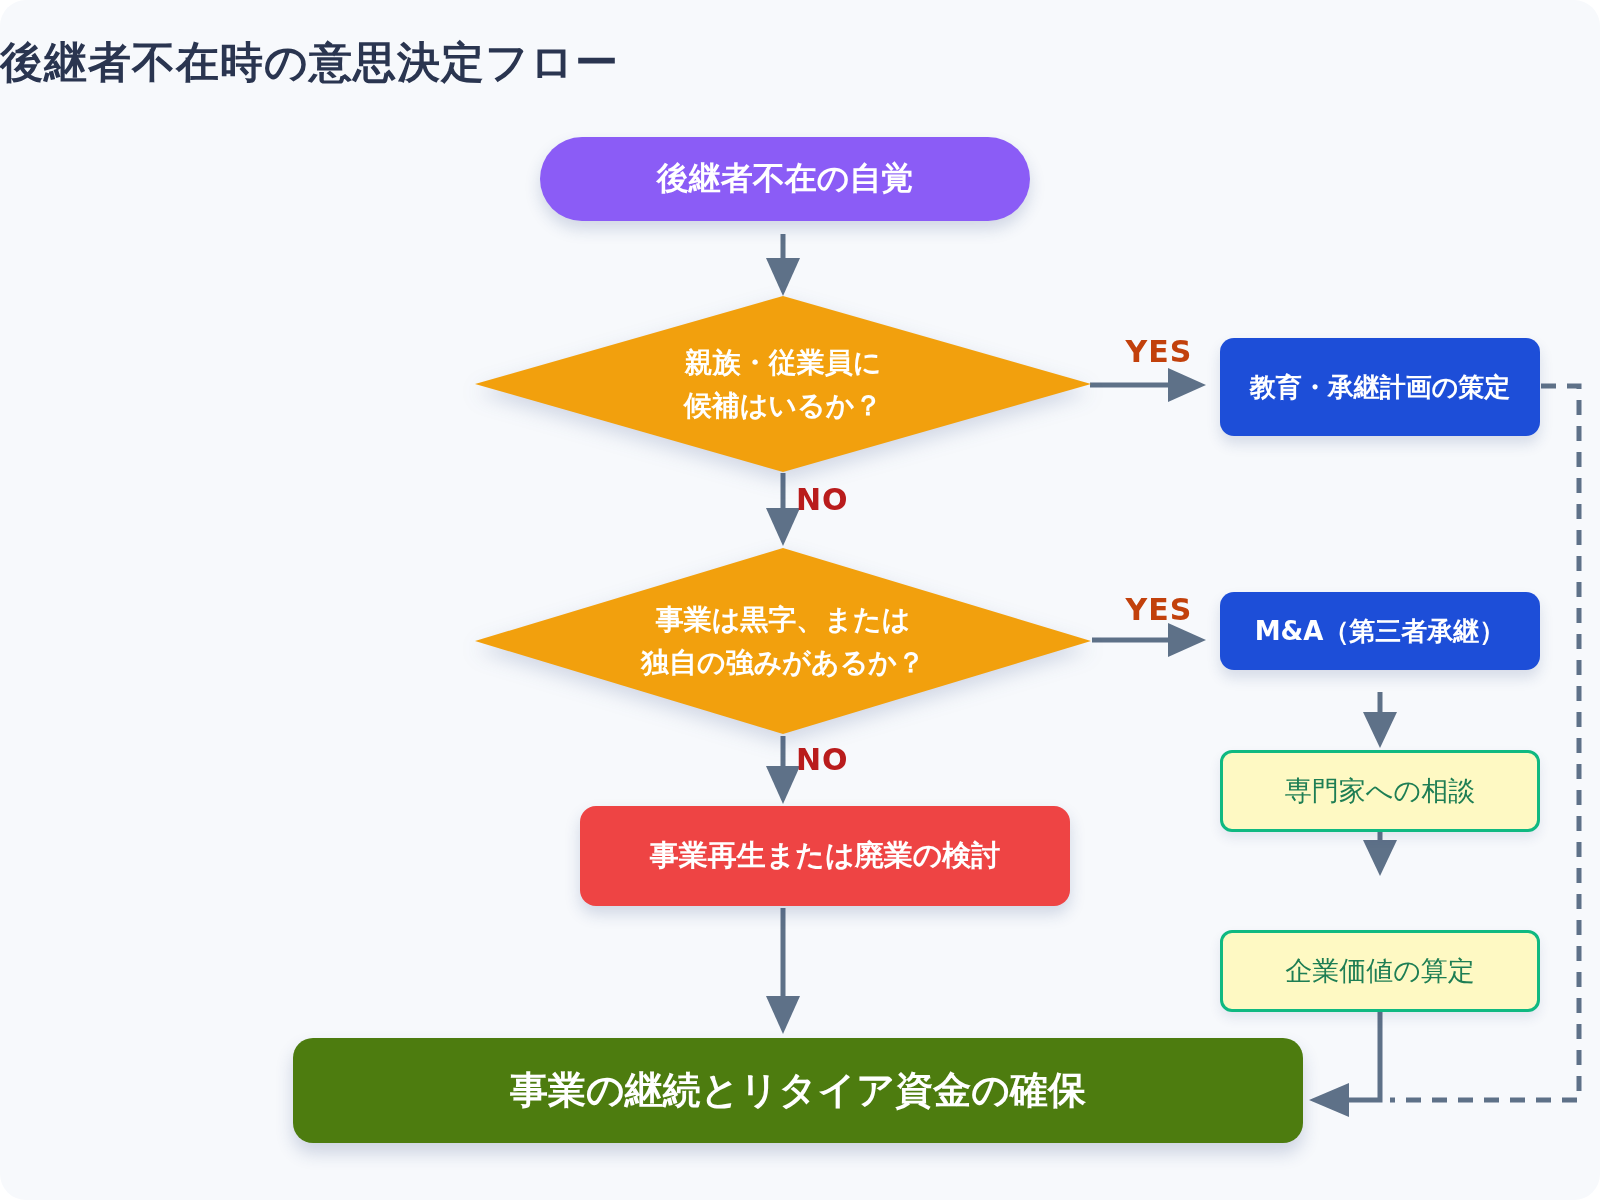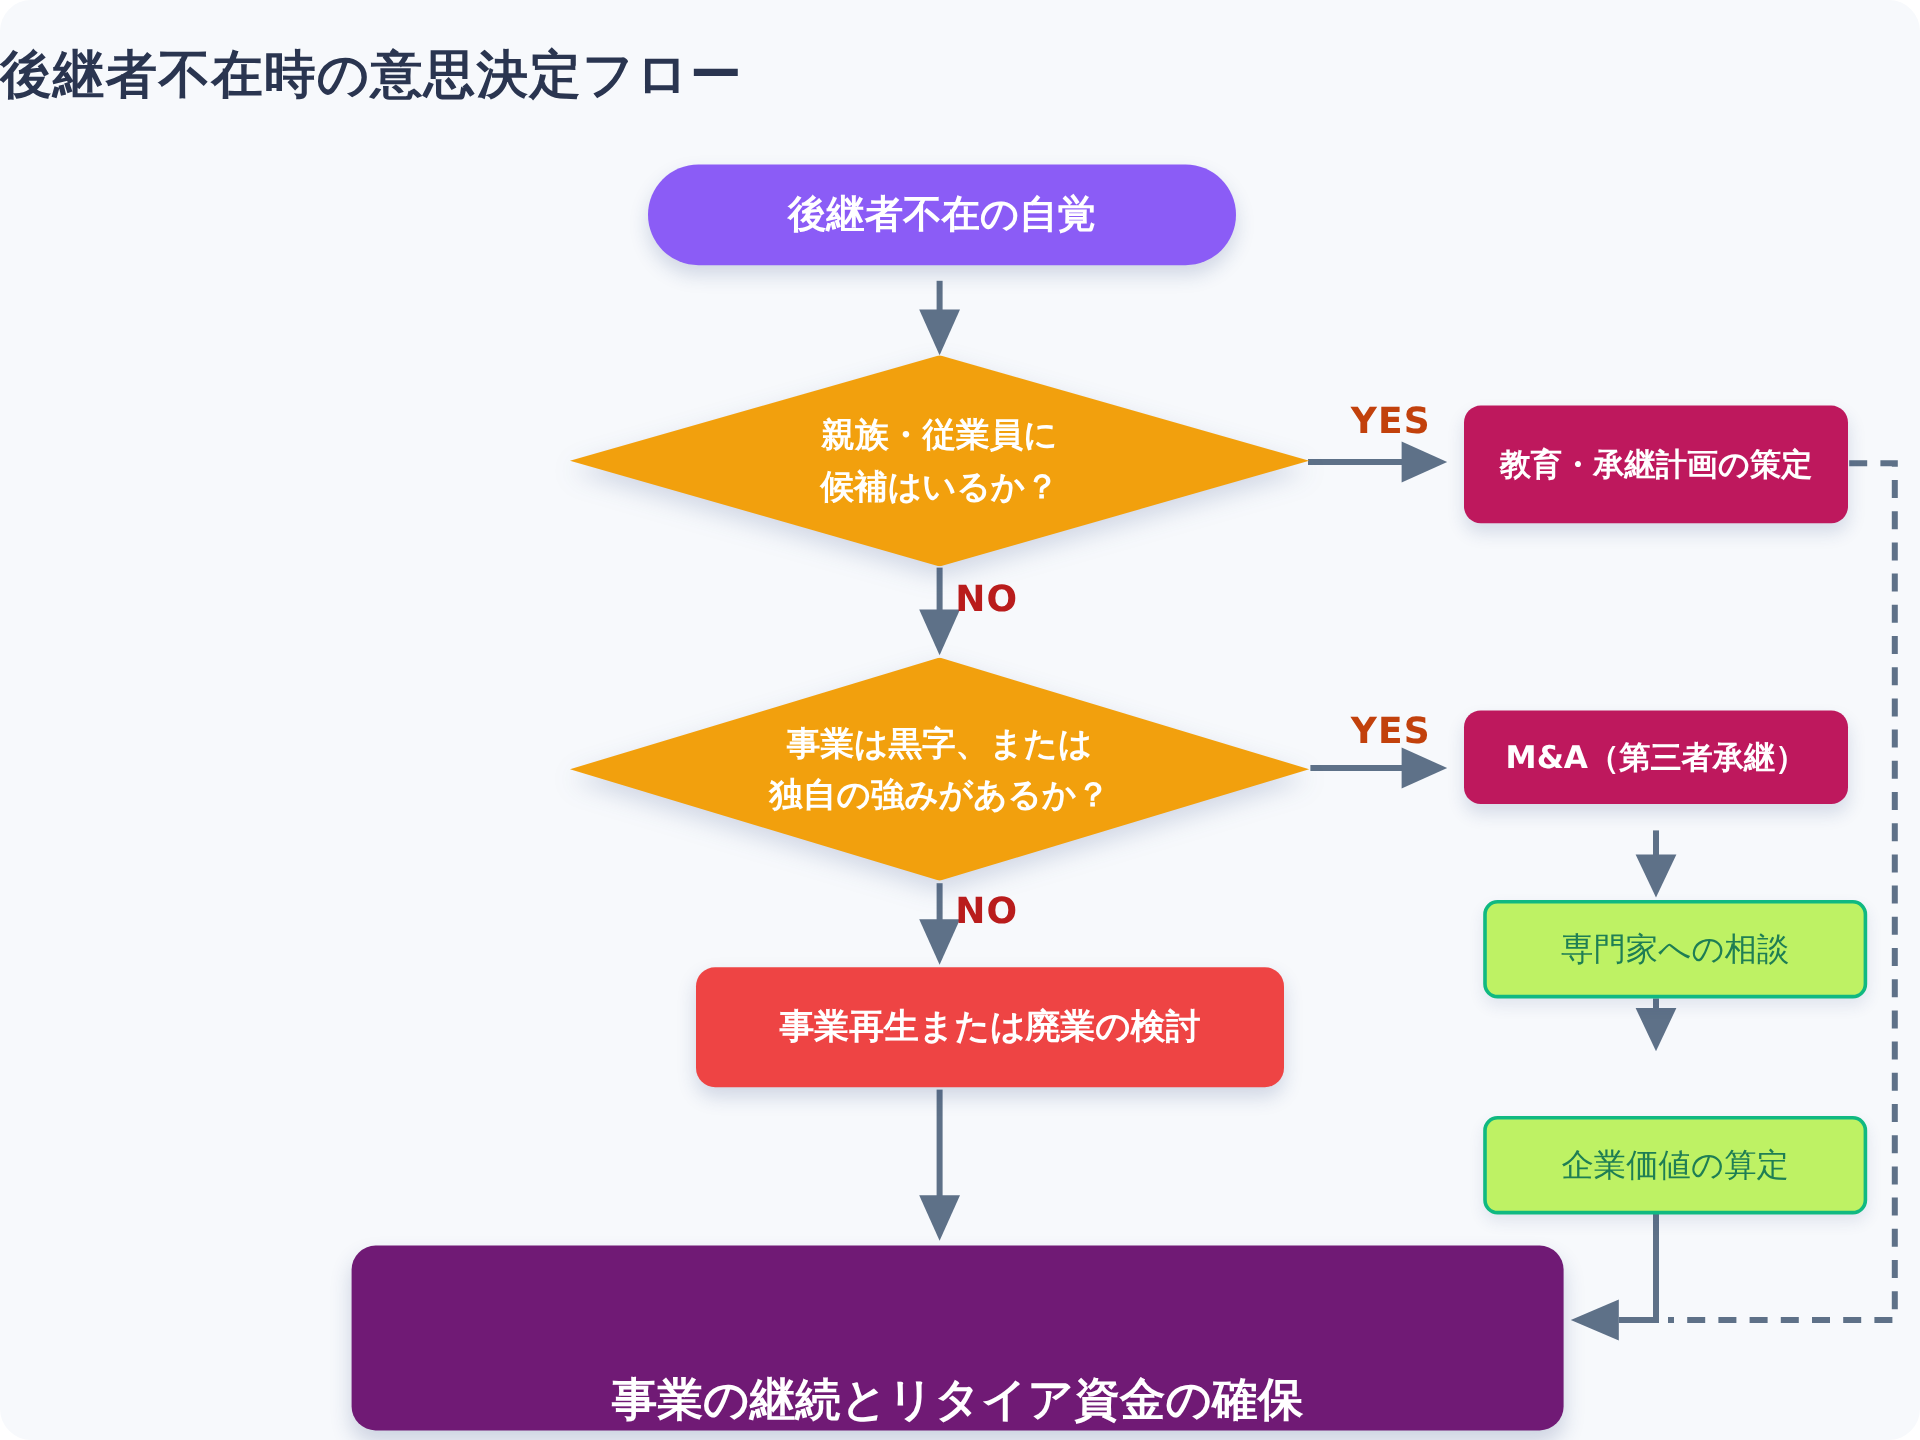--- a/index.html
+++ b/index.html
@@ -64,61 +64,59 @@
     line-height: 1.55;
   }
   .diamond span { white-space: pre-line; }
   .diamond-wrap { position: absolute; filter: drop-shadow(0 8px 10px rgba(35,60,120,0.18)); }
   .diamond-1 { left: 475px; top: 296px; }
   .diamond-1 .diamond { width: 616px; height: 176px; }
   .diamond-2 { left: 475px; top: 548px; }
   .diamond-2 .diamond { width: 616px; height: 186px; }
   .diamond { display: flex; align-items: center; justify-content: center; text-align: center; }
   .green-box {
-    background: #be185d;
+    background: #1d4ed8;
     border-radius: 14px;
     color: #ffffff;
     font-size: 26px;
     font-weight: bold;
     box-shadow: 0 8px 14px rgba(35, 60, 120, 0.15);
     justify-content: center;
   }
   .green-box-1 { left: 1220px; top: 338px; width: 320px; height: 98px; }
   .green-box-2 { left: 1220px; top: 592px; width: 320px; height: 78px; }
   .process-box {
-    background: #bef264;
+    background: #fef9c3;
     border: 3px solid #10b981;
     border-radius: 12px;
     color: #1e7e54;
     font-size: 27px;
     font-weight: normal;
     box-shadow: 0 6px 12px rgba(35, 60, 120, 0.10);
-    margin-left: 16px;
   }
   .process-box-1 { left: 1220px; top: 750px; width: 320px; height: 82px; }
   .process-box-2 { left: 1220px; top: 930px; width: 320px; height: 82px; }
   .red-box {
     left: 540px; top: 806px; width: 490px; height: 100px;
     background: #ee4444;
     border-radius: 16px;
     color: #ffffff;
     font-size: 29px;
     font-weight: bold;
     box-shadow: 0 8px 16px rgba(35, 60, 120, 0.18);
     margin-left: 40px;
   }
   .goal-box {
-    left: 293px; top: 1038px; width: 1010px; height: 154px;
-    background: #701a75;
+    left: 293px; top: 1038px; width: 1010px; height: 105px;
+    background: #4d7c0f;
     border-radius: 20px;
     color: #ffffff;
     font-size: 38px;
     font-weight: bold;
     box-shadow: 0 10px 18px rgba(35, 60, 120, 0.20);
-    align-items: flex-end;
   }
   .edge-label {
     position: absolute;
     font-size: 30px;
     font-weight: bold;
     letter-spacing: 1px;
   }
   .edge-label.yes { color: #c2410c; width: 90px; text-align: center; }
   .edge-label.no  { color: #b91c1c; }
   .yes-1 { left: 1114px; top: 334px; }

